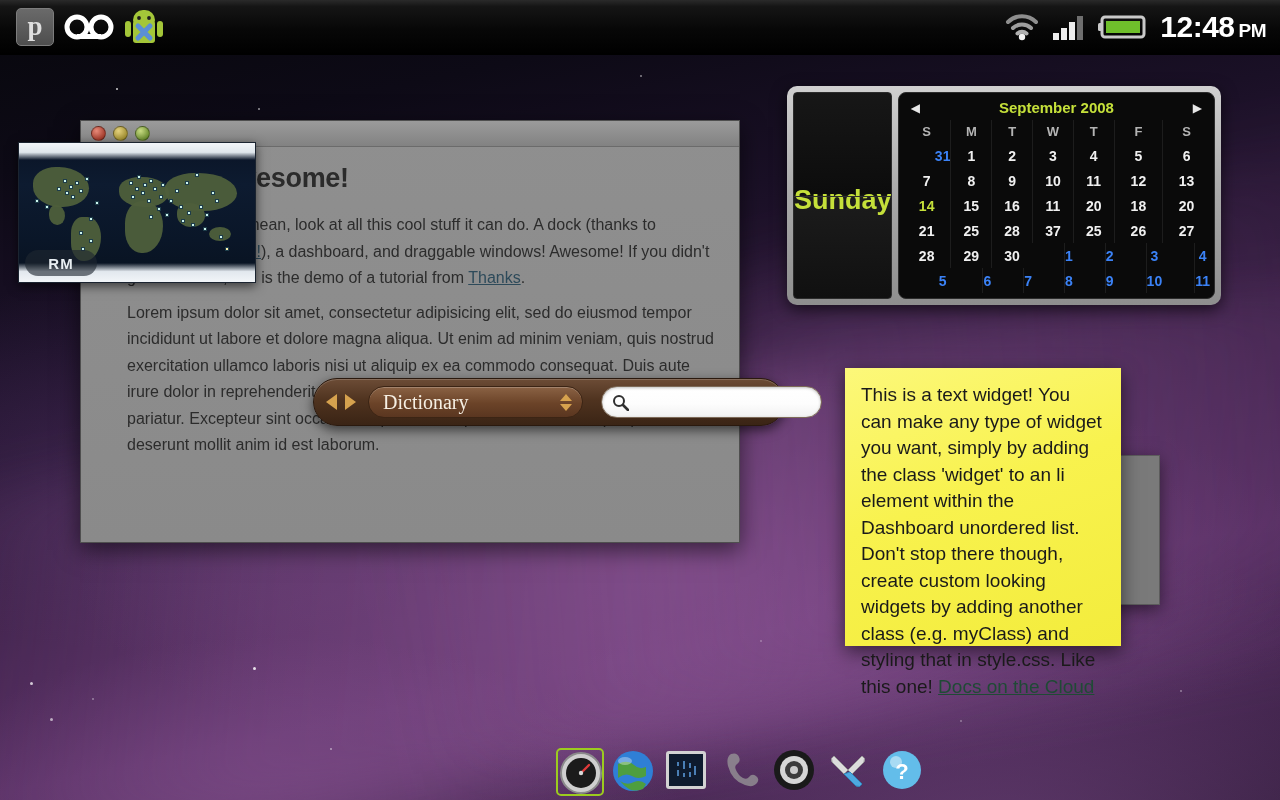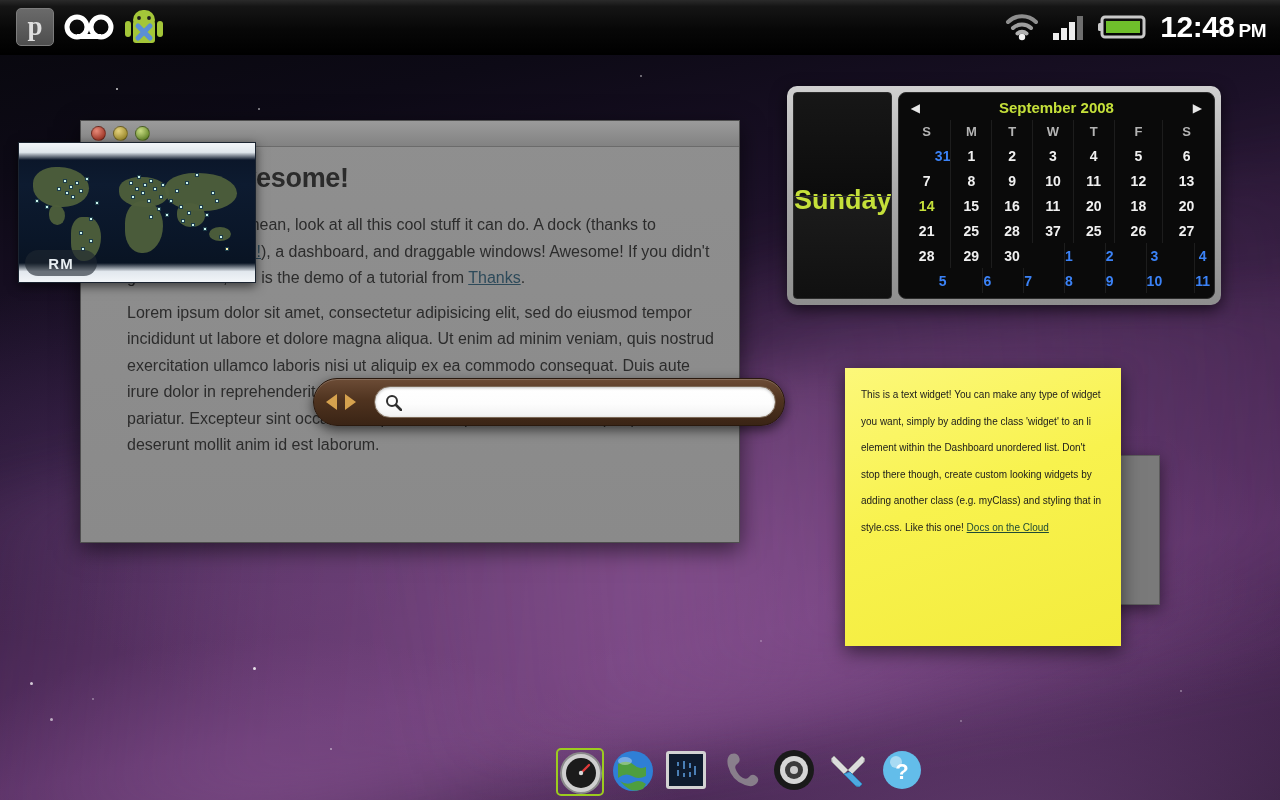--- a/index.html
+++ b/index.html
@@ -206,21 +206,21 @@
   #cal-grid div.other { color: #3b82f6; margin-left: 32px; }
   #cal-grid div.today { color: #c5e03a; }
 
   
   #sticky {
     position: absolute; left: 845px; top: 368px; width: 276px; height: 278px;
     z-index: 50;
     background: linear-gradient(160deg, #fcf87a 0%, #f8f24e 45%, #f3ec3c 100%);
     box-shadow: 0 6px 18px rgba(0,0,0,0.55);
     padding: 14px 16px; color: #1a1a1a;
-    font-size: 10px; line-height: 26.5px;
+    font-size: 19px; line-height: 26.5px;
   }
   #sticky a { color: #1f4a35; text-decoration: underline; }
 
   
   #dock {
     position: absolute; left: 556px; bottom: 4px; z-index: 55;
     display: flex; align-items: flex-end; gap: 6px;
   }
   .dock-item { width: 48px; height: 48px; position: relative; }
   .dock-item.active { border: 2px solid #9ccb1f; border-radius: 5px; padding: 1px; }
@@ -363,20 +363,27 @@
     <div class="dot" style="left:184px;top:84px"></div>
       <div class="dot" style="left:200px;top:92px"></div>
     <div class="dot" style="left:206px;top:104px;background:#fff4b0"></div>
     <div id="rm-badge">RM</div>
   </div>
 
 
   <div id="dictionary">
     <div class="arrow-lt"></div>
     <div class="arrow-rt"></div>
+    <div id="dict-select">
+      <span id="dict-label">Dictionary</span>
+      <span class="stepper">
+          <i class="up"></i>
+          <i class="dn"></i>
+        </span>
+    </div>
     <div id="dict-search">
       <svg width="17" height="17" viewBox="0 0 17 17">
         <circle cx="7" cy="7" r="5" fill="none" stroke="#2f2f2f" stroke-width="2"></circle>
         <path d="M11 11 L16 16" stroke="#2f2f2f" stroke-width="2.6" stroke-linecap="round"></path>
       </svg>
       <input type="text" placeholder="" style="">
     </div>
   </div>
 
   <div id="calendar">

